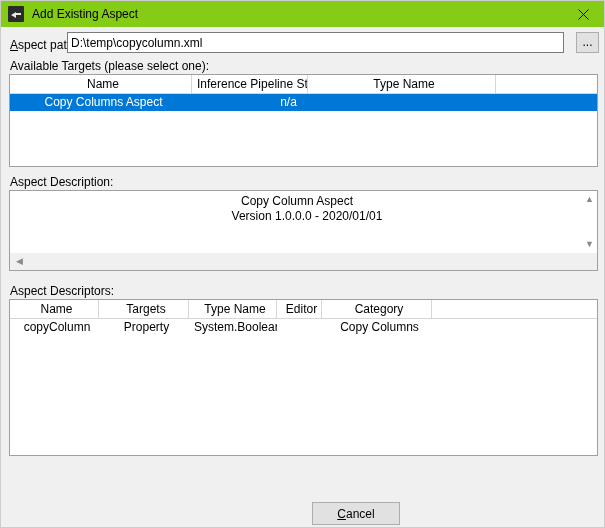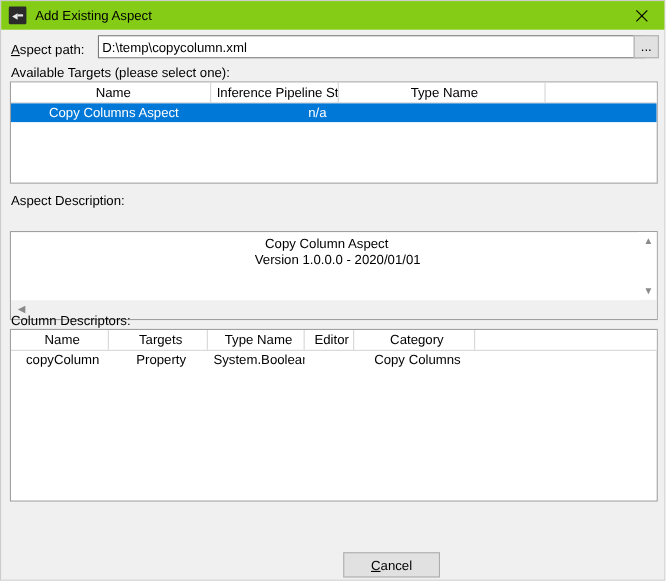--- a/index.html
+++ b/index.html
@@ -85,21 +85,21 @@
     color: #000000;
     white-space: nowrap;
     line-height: 14px;
   }
   .accel { text-decoration: underline; }
 
   
   .path-label { left: 9px; top: 37px; }
   .path-input {
     position: absolute;
-    left: 88px; top: 31px;
+    left: 66px; top: 31px;
     width: 497px;
     height: 21px;
     box-sizing: border-box;
     border: 1px solid #7a7a7a;
     background: #ffffff;
     font-family: "Liberation Sans", sans-serif;
     font-size: 12px;
     color: #000000;
     padding: 0 3px;
     outline: none;
@@ -128,21 +128,21 @@
   
   .panel {
     position: absolute;
     box-sizing: border-box;
     background: #ffffff;
     border: 1px solid #a0a0a0;
     overflow: hidden;
     text-align: center;
   }
   .panel-available  { left: 8px; top: 73px;  width: 589px; height: 93px; }
-  .panel-descriptor { left: 8px; top: 189px; width: 589px; height: 81px; margin-top: 20px; }
+  .panel-descriptor { left: 8px; top: 189px; width: 589px; height: 81px; }
   .panel-descriptors{ left: 8px; top: 298px; width: 589px; height: 157px; }
 
   
   .grid-head {
     display: flex;
     height: 19px;
     background: #ffffff;
     border-bottom: 1px solid #d6d6d6;
     box-sizing: border-box;
   }
@@ -300,21 +300,21 @@
       <div class="sb-arrow sb-up">▲</div>
       <div class="sb-arrow sb-down">▼</div>
     </div>
     <div class="hscroll">
       <div class="sb-arrow sb-left">◀</div>
       <div class="sb-arrow sb-right">▶</div>
     </div>
     <div class="corner-box"></div>
   </div>
 
-  <div class="lbl lbl-descriptors">Column Descriptors:</div>
+  <div class="lbl lbl-descriptors">Aspect Descriptors:</div>
   <div class="panel panel-descriptors">
     <div class="grid-head">
       <div class="cell" style="width:89px">Name</div>
       <div class="cell" style="width:90px">Targets</div>
       <div class="cell" style="width:88px">Type Name</div>
       <div class="cell" style="width:45px">Editor</div>
       <div class="cell" style="width:110px">Category</div>
       <div class="cell last" style="width:165px"></div>
     </div>
     <div class="grid-row">

